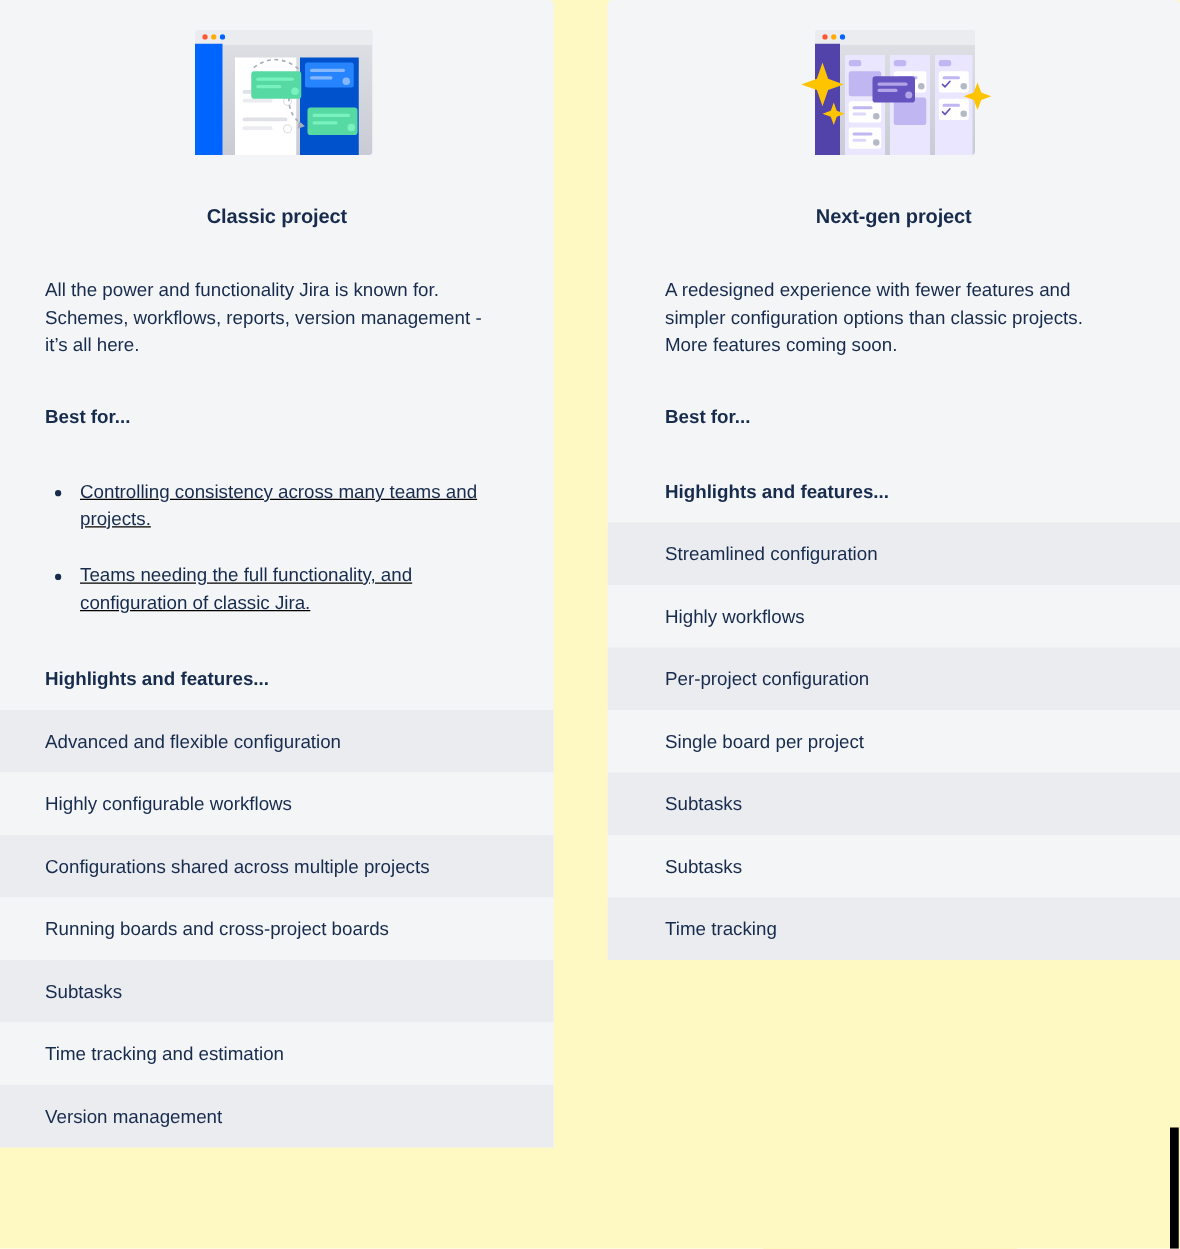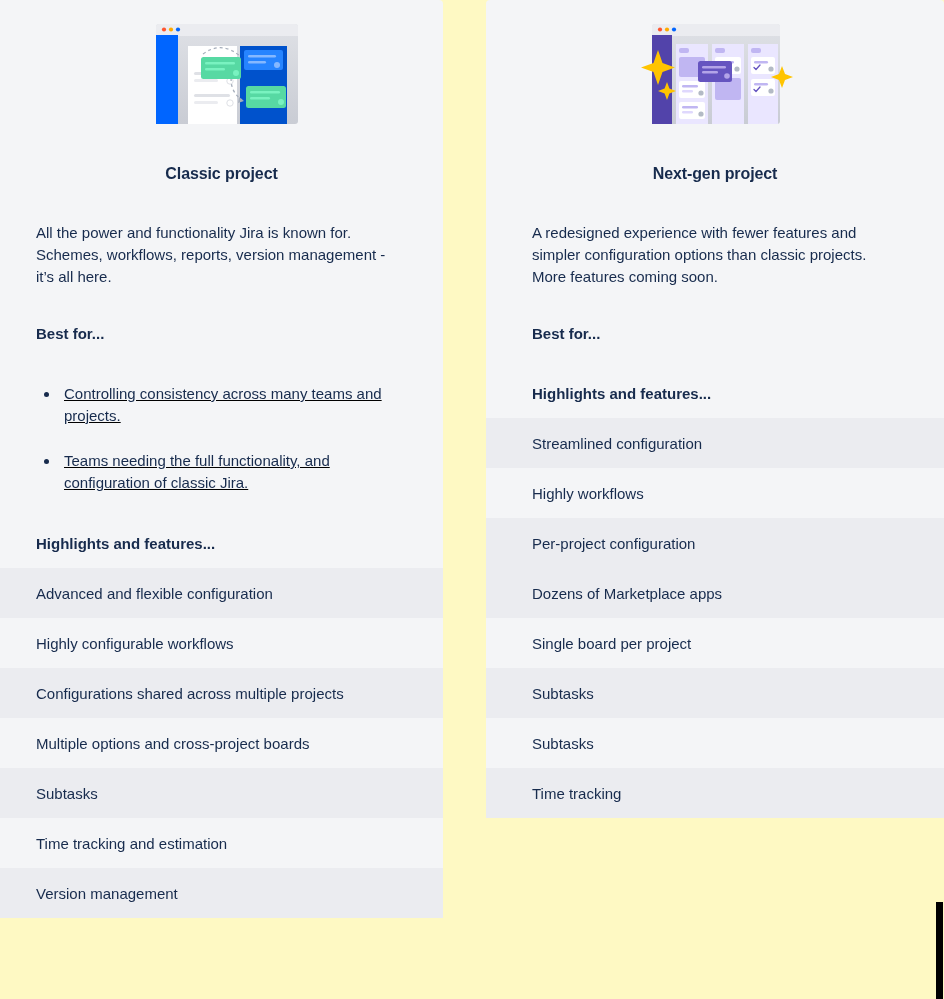--- a/index.html
+++ b/index.html
@@ -233,21 +233,21 @@
           <li>Teams needing the full functionality, and configuration of classic Jira.</li>
         </ul>
 
         <h4 class="hl-head">Highlights and features...</h4>
       </div>
 
       <div class="feature-list">
         <div class="feature-row odd">Advanced and flexible configuration</div>
         <div class="feature-row even">Highly configurable workflows</div>
         <div class="feature-row odd">Configurations shared across multiple projects</div>
-        <div class="feature-row even">Multiple options and cross-project boards</div>
+        <div class="feature-row even">Running boards and cross-project boards</div>
         <div class="feature-row odd">Subtasks</div>
         <div class="feature-row even">Time tracking and estimation</div>
         <div class="feature-row odd">Version management</div>
       </div>
     </section>
 
     <section class="card right">
 
       <div class="illo-area right-illo">
         <svg class="illo-svg" width="158" height="100" viewBox="0 0 158 100" xmlns="http://www.w3.org/2000/svg" aria-hidden="true">
@@ -316,21 +316,20 @@
 
         <h4 class="sub-head">Best for...</h4>
 
         <h4 class="hl-head">Highlights and features...</h4>
       </div>
 
       <div class="feature-list">
         <div class="feature-row odd">Streamlined configuration</div>
         <div class="feature-row even">Highly workflows</div>
         <div class="feature-row odd">Per-project configuration</div>
-        <div class="feature-row odd">Dozens of Marketplace apps</div>
         <div class="feature-row even">Single board per project</div>
         <div class="feature-row odd">Subtasks</div>
         <div class="feature-row even">Subtasks</div>
         <div class="feature-row odd">Time tracking</div>
       </div>
     </section>
 
   </div>
 
   <div class="scrollbar-track">

